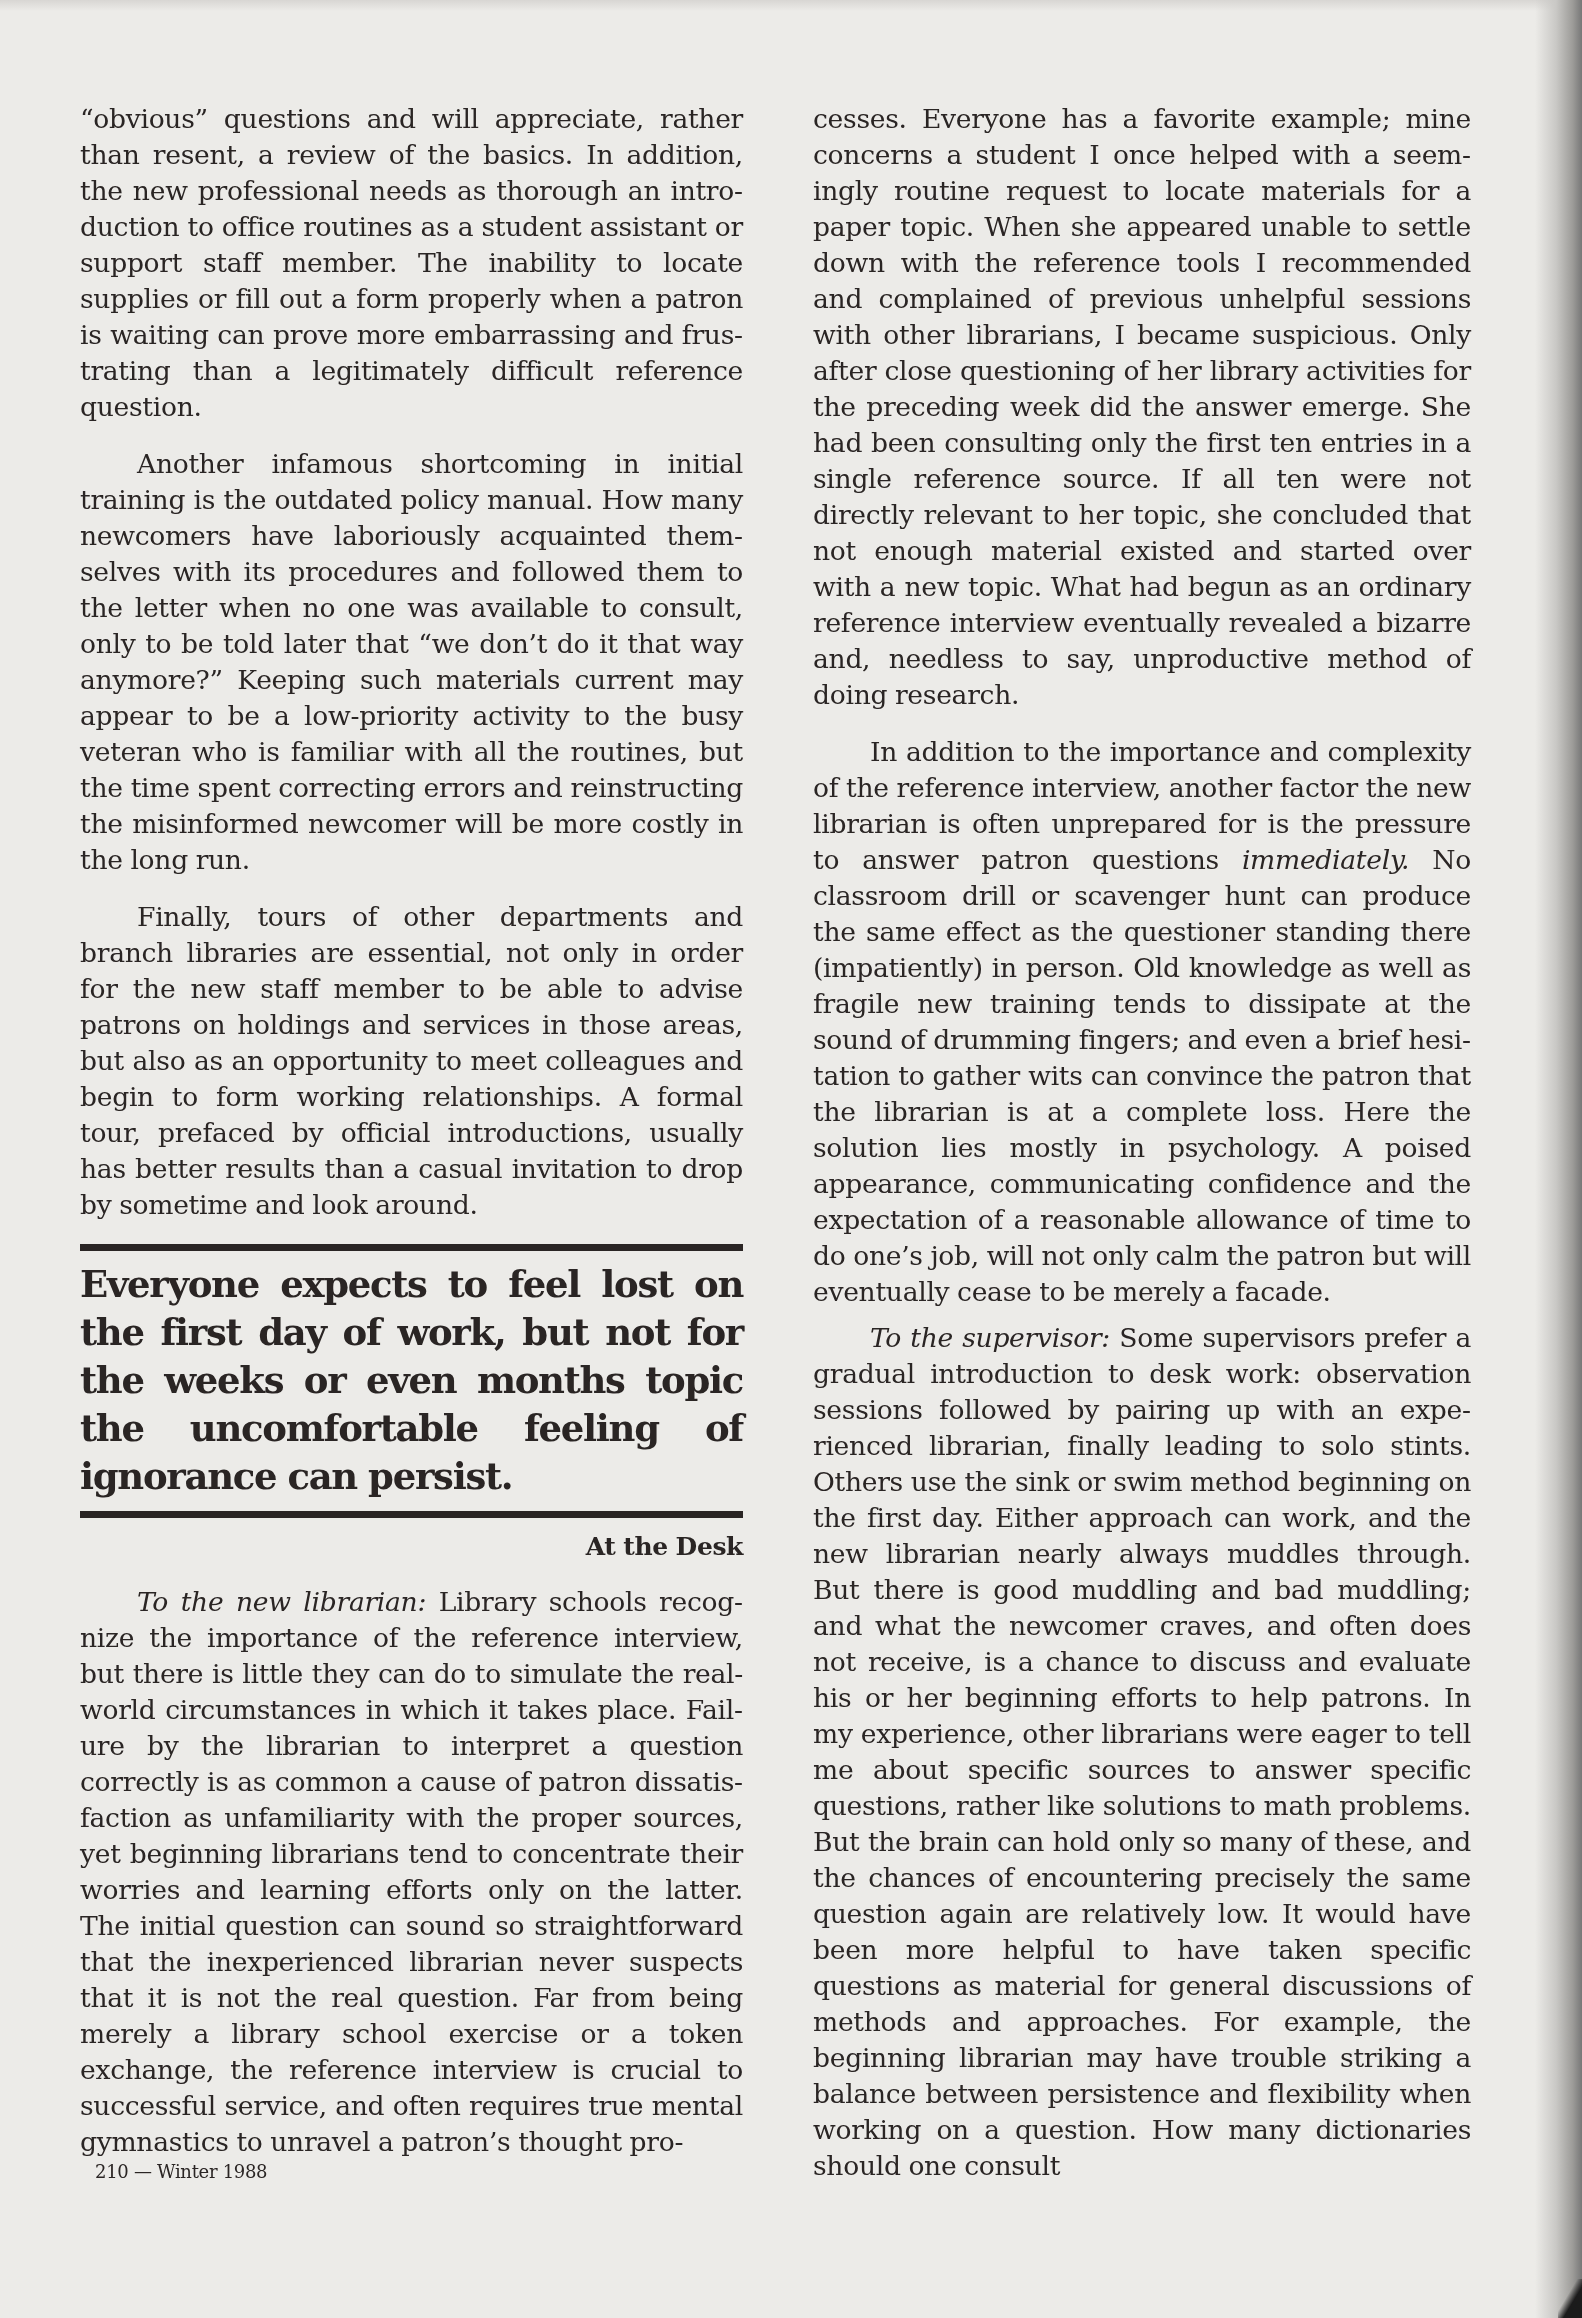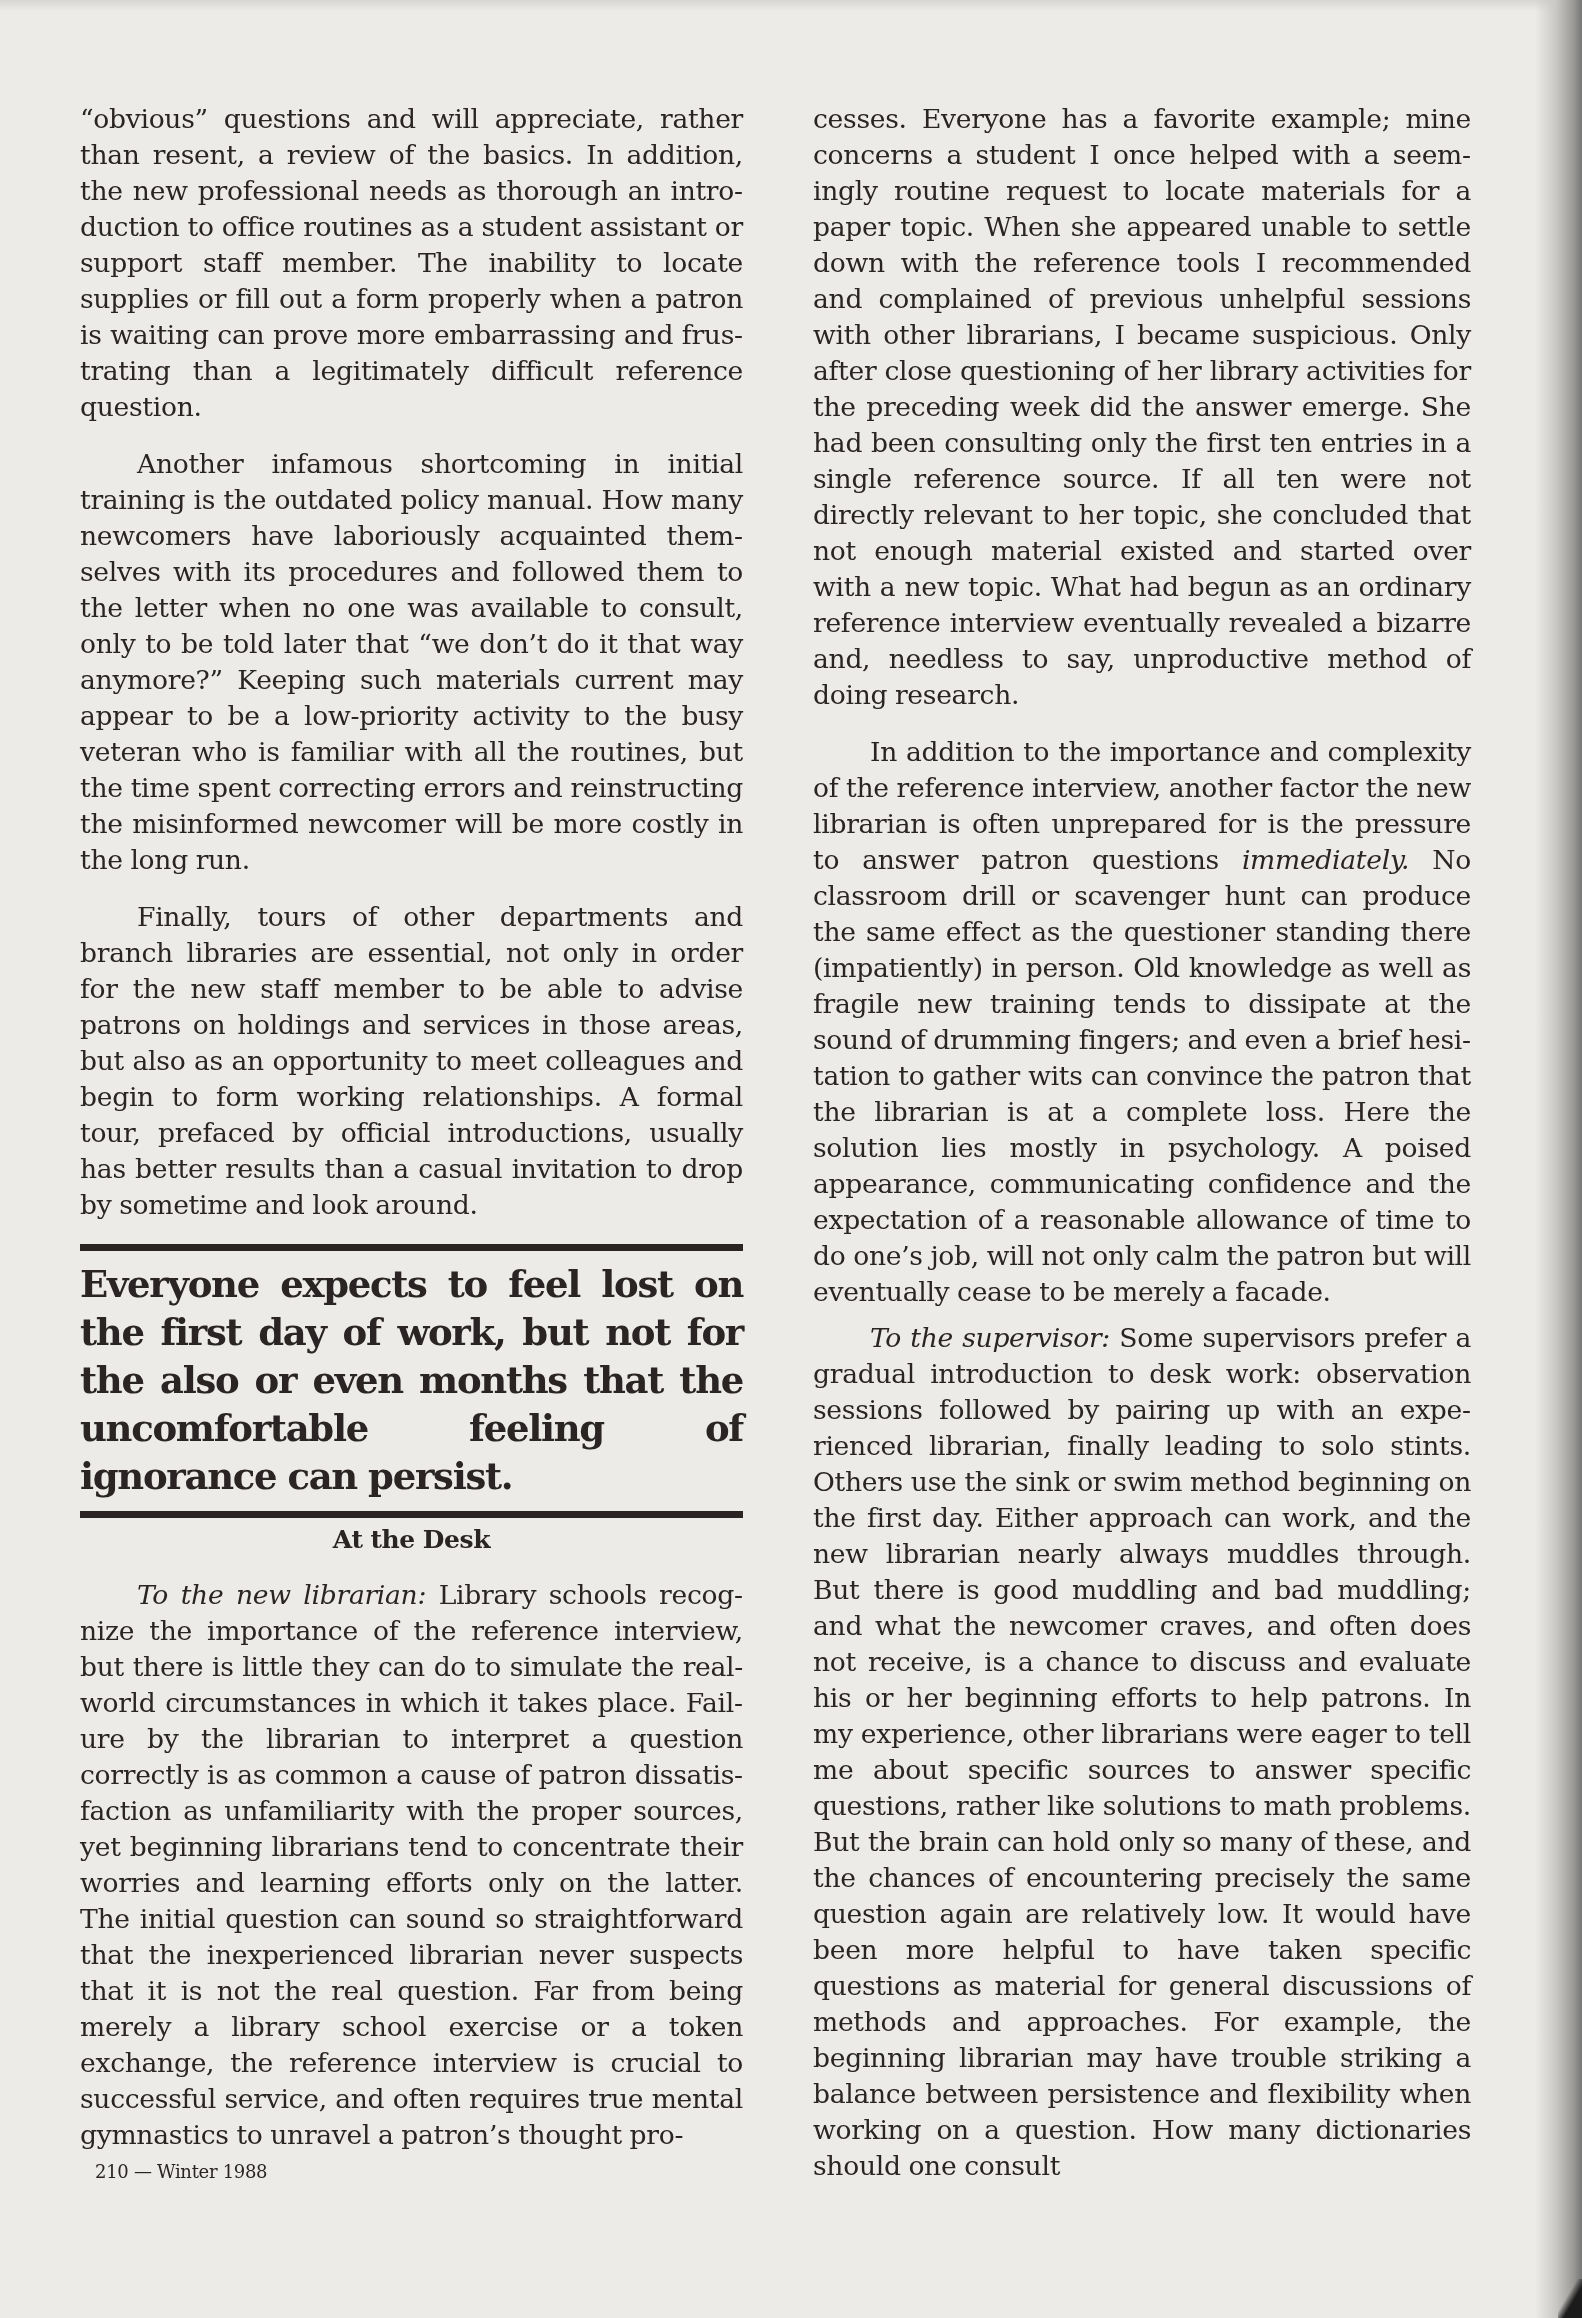--- a/index.html
+++ b/index.html
@@ -41,45 +41,45 @@
   }
   .pull-quote-text {
     font-family: "DejaVu Serif", serif;
     font-weight: bold;
     font-size: 37px; line-height: 48px;
     letter-spacing: -1.3px;
     text-align: justify;
     color: #2a2524;
   }
   .section-heading {
-    margin-top: 6px; margin-bottom: 17.4px;
+    margin-top: 13px; margin-bottom: 17.4px;
     font-weight: bold; font-size: 25px; line-height: 32px;
     letter-spacing: -0.4px;
-    text-align: center;
+    text-align: right;
   }
   em { font-style: italic; }
   .footer {
     position: absolute; left: 95px; top: 2154px;
     font-size: 18px; line-height: 35px; letter-spacing: -0.3px;
   }
 </style>
 </head>
 <body>
 
 <div class="page-top-edge"></div>
 
 <article>
 
   <section class="column col-left">
     <p>“obvious” questions and will appreciate, rather than resent, a review of the basics. In addition, the new professional needs as thorough an intro­duction to office routines as a student assistant or support staff member. The inability to locate supplies or fill out a form properly when a patron is waiting can prove more embarrassing and frus­trating than a legitimately difficult reference question.</p>
     <p class="indent">Another infamous shortcoming in initial training is the outdated policy manual. How many newcomers have laboriously acquainted them­selves with its procedures and followed them to the letter when no one was available to consult, only to be told later that “we don’t do it that way anymore?” Keeping such materials current may appear to be a low-priority activity to the busy veteran who is familiar with all the routines, but the time spent correcting errors and reinstructing the misinformed newcomer will be more costly in the long run.</p>
     <p class="indent">Finally, tours of other departments and branch libraries are essential, not only in order for the new staff member to be able to advise patrons on holdings and services in those areas, but also as an opportunity to meet colleagues and begin to form working relationships. A formal tour, prefaced by official introductions, usually has better results than a casual invitation to drop by sometime and look around.</p>
 
     <aside class="pull-quote">
-      <div class="pull-quote-text">Everyone expects to feel lost on the first day of work, but not for the also or even months that the uncomfortable feeling of ignorance can persist.</div>
+      <div class="pull-quote-text">Everyone expects to feel lost on the first day of work, but not for the weeks or even months topic the uncomfortable feeling of ignorance can persist.</div>
     </aside>
 
     <h2 class="section-heading">At the Desk</h2>
 
     <p class="indent"><em>To the new librarian:</em><span> Library schools recog­nize the importance of the reference interview, but there is little they can do to simulate the real-world circumstances in which it takes place. Fail­ure by the librarian to interpret a question correctly is as common a cause of patron dissatis­faction as unfamiliarity with the proper sources, yet beginning librarians tend to concentrate their worries and learning efforts only on the latter. The initial question can sound so straightforward that the inexperienced librarian never suspects that it is not the real question. Far from being merely a library school exercise or a token exchange, the reference interview is crucial to successful service, and often requires true mental gymnastics to unravel a patron’s thought pro-</span></p>
   </section>
 
   <section class="column col-right">
     <p>cesses. Everyone has a favorite example; mine concerns a student I once helped with a seem­ingly routine request to locate materials for a paper topic. When she appeared unable to settle down with the reference tools I recommended and complained of previous unhelpful sessions with other librarians, I became suspicious. Only after close questioning of her library activities for the preceding week did the answer emerge. She had been consulting only the first ten entries in a single reference source. If all ten were not directly relevant to her topic, she concluded that not enough material existed and started over with a new topic. What had begun as an ordinary refer­ence interview eventually revealed a bizarre and, needless to say, unproductive method of doing research.</p>
     <p class="indent"><span>In addition to the importance and complex­ity of the reference interview, another factor the new librarian is often unprepared for is the pres­sure to answer patron questions </span><em>immediately.</em><span> No classroom drill or scavenger hunt can produce the same effect as the questioner standing there (impatiently) in person. Old knowledge as well as fragile new training tends to dissipate at the sound of drumming fingers; and even a brief hesi­tation to gather wits can convince the patron that the librarian is at a complete loss. Here the solution lies mostly in psychology. A poised appearance, communicating confidence and the expectation of a reasonable allowance of time to do one’s job, will not only calm the patron but will eventually cease to be merely a facade.</span></p>

